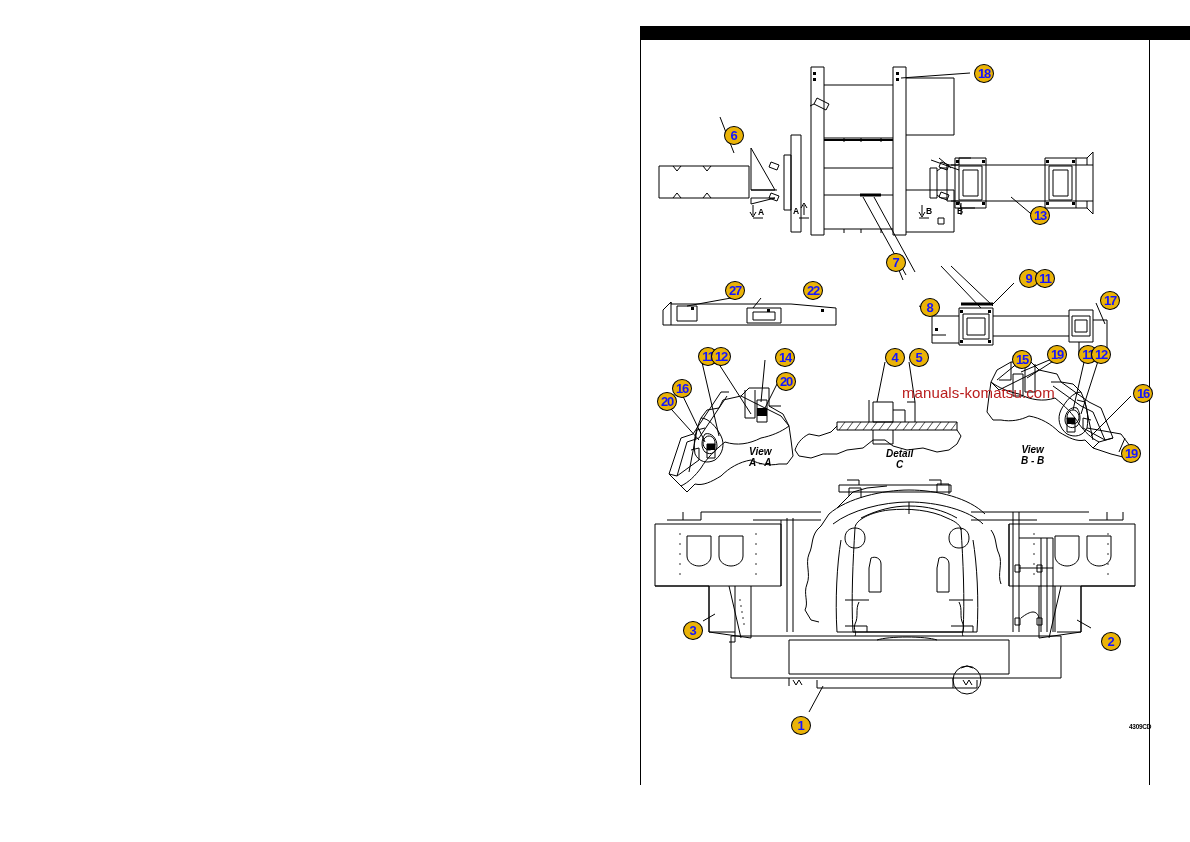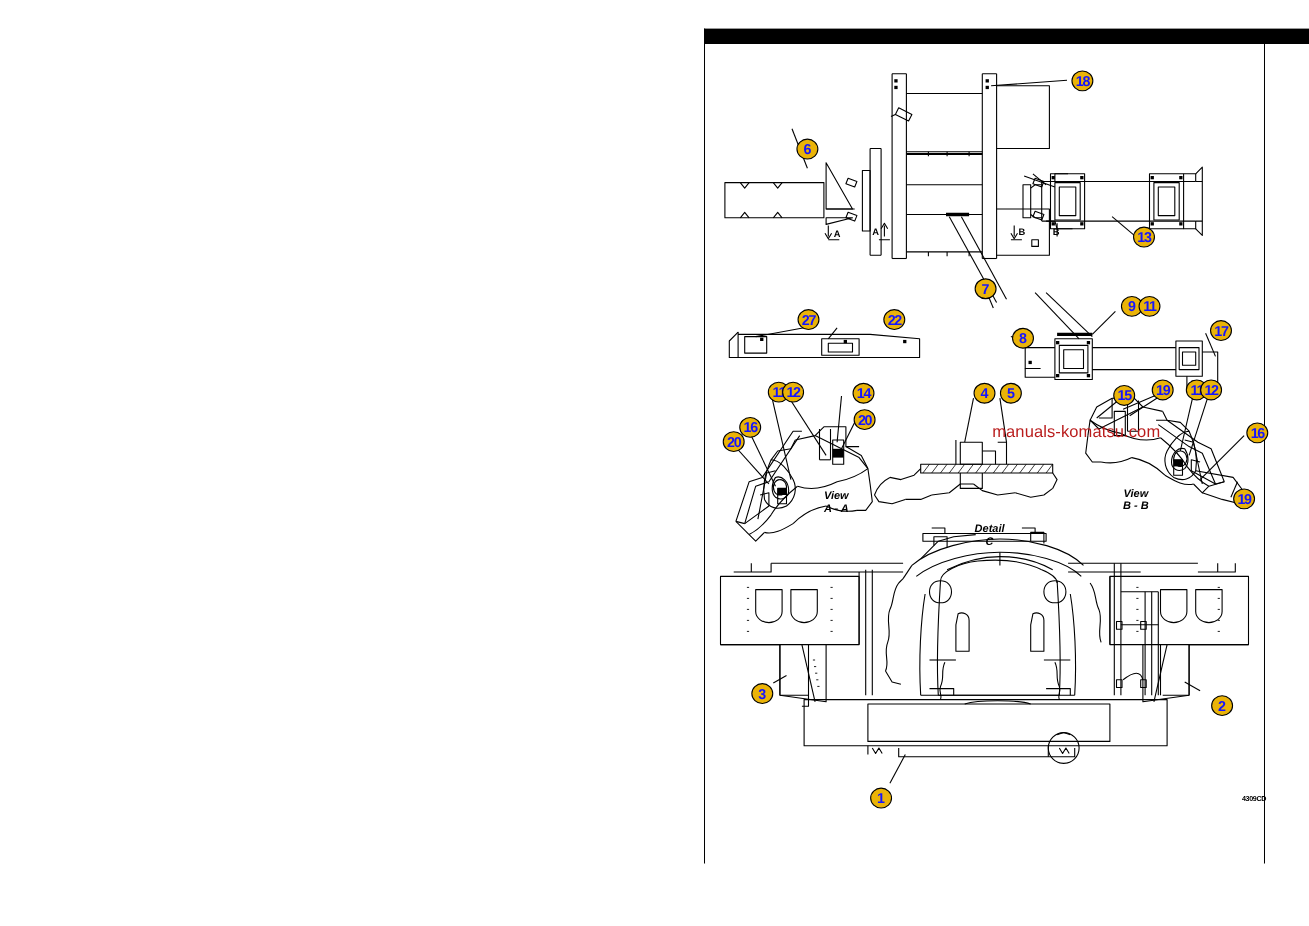--- a/index.html
+++ b/index.html
@@ -554,21 +554,21 @@
       <div class="callout narrow" style="left:492px; top:344px;">16</div>
       <div class="callout narrow" style="left:480px; top:404px;">19</div>
       <div class="callout" style="left:42px;  top:581px;">3</div>
       <div class="callout" style="left:460px; top:592px;">2</div>
       <div class="callout" style="left:150px; top:676px;">1</div>
 
       <div class="view-label" style="left:108px; top:406px;">
         <div>View</div>
         <div>A - A</div>
       </div>
-      <div class="view-label" style="left:245px; top:408px;margin-top:28px;">
+      <div class="view-label" style="left:245px; top:408px;">
         <div>Detail</div>
         <div>C</div>
       </div>
       <div class="view-label" style="left:380px; top:404px;">
         <div>View</div>
         <div>B - B</div>
       </div>
 
       <div class="sect-mark" style="left:117px; top:167px;">A</div>
       <div class="sect-mark" style="left:152px; top:166px;">A</div>

